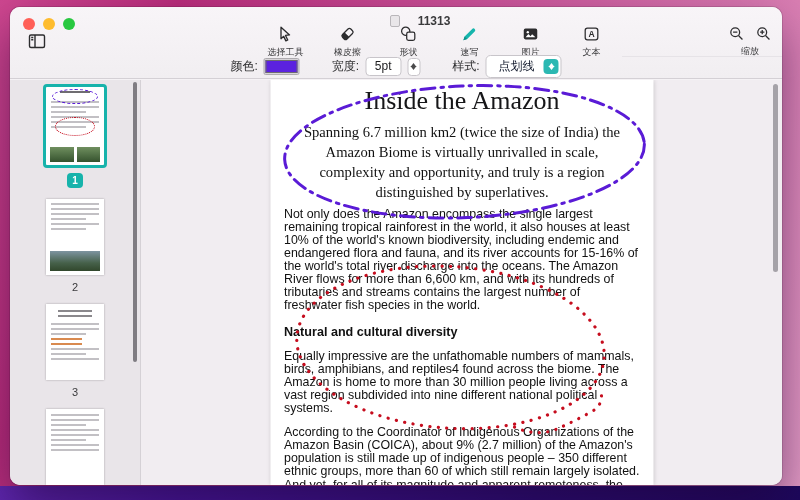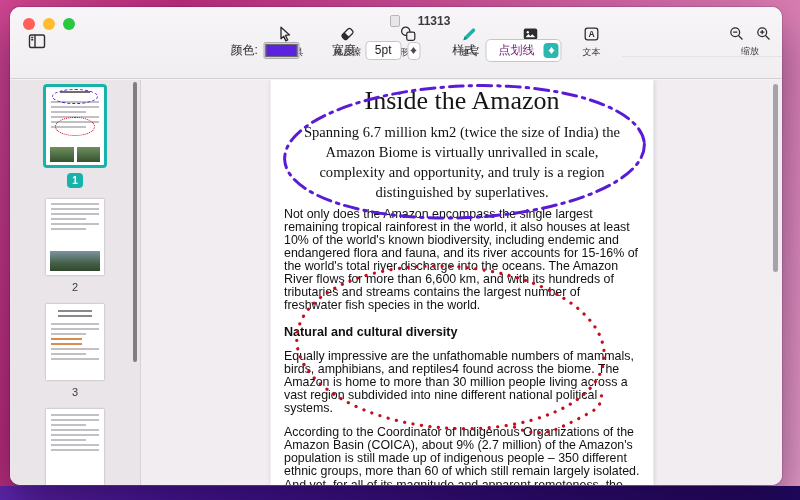--- a/index.html
+++ b/index.html
@@ -31,36 +31,36 @@
   .tool { display:flex; flex-direction:column; align-items:center; gap:3px;
     font-size:9px; color:#3a3a3c; cursor:pointer; min-width:34px; }
   .tool svg { color:#2c2c2e; }
   .tool.active svg { color:#16b5ac; }
   .zoom-group { position:absolute; right:10px; top:18px; display:flex; flex-direction:column;
     align-items:center; gap:3px; font-size:9px; color:#3a3a3c; }
   .zoom-icons { display:flex; gap:10px; color:#2c2c2e; }
   .right-sep { position:absolute; top:49px; right:0; width:160px; border-bottom:1px solid #e6e3e7; }
 
   
-  .props { position:absolute; top:32px; left:50%; transform:translateX(-50%);
+  .props { position:absolute; top:48px; left:50%; transform:translateX(-50%);
     display:flex; align-items:center; gap:9px; font-size:12px; color:#2c2c2e;justify-content:space-between; }
   .props .grp { display:flex; align-items:center; gap:6px; }
   .gap { width:14px; }
   .swatch-well { padding:1px; border:1px solid #aeabaf; background:#d7d4d8; border-radius:2px; cursor:pointer; }
   .swatch { display:block; width:32px; height:13px; border:1px solid #6d6a6f; }
   .num-field { background:#fff; border:1px solid #c8c5ca; border-radius:4px;
     padding:1px 7px 2px; min-width:36px; text-align:center; font-size:12px; color:#1c1c1e; }
   .stepper { width:13px; height:18px; background:#fff; border:1px solid #c8c5ca; border-radius:4px;
     display:flex; flex-direction:column; align-items:center; justify-content:center; gap:1px; cursor:pointer; }
   .stepper i { border:3px solid transparent; display:block; }
   .stepper .up { border-bottom:4px solid #4a4a4c; margin-bottom:-1px; }
   .stepper .dn { border-top:4px solid #4a4a4c; margin-top:-1px; }
   .popup { display:flex; align-items:center; background:#fff; border:1px solid #c8c5ca;
     border-radius:5px; padding:2px 2px 2px 12px; gap:9px; cursor:pointer; }
-  .popup .val { font-size:12px; color:#701a75; }
+  .popup .val { font-size:12px; color:#0f172a; }
   .teal-step { width:15px; height:15px; border-radius:4px; background:#2bb8b2;
     display:flex; flex-direction:column; align-items:center; justify-content:center; gap:1px; }
   .teal-step i { border:3px solid transparent; display:block; }
   .teal-step .up { border-bottom:4px solid #fff; margin-bottom:-1px; }
   .teal-step .dn { border-top:4px solid #fff; margin-top:-1px; }
 
   
   .content { position:absolute; top:73px; left:0; right:0; bottom:0; display:flex; }
   .sidebar { width:131px; background:#e9e5e9; border-right:1px solid #d5d1d6;
     position:relative; display:flex; flex-direction:column; align-items:center; padding-top:4px; overflow:hidden; }

